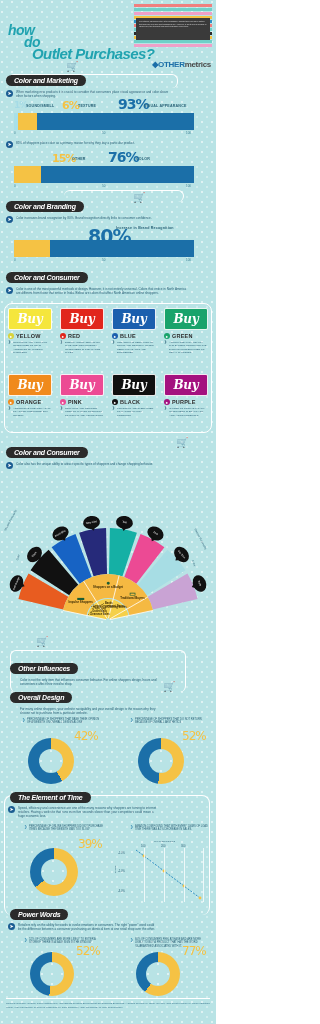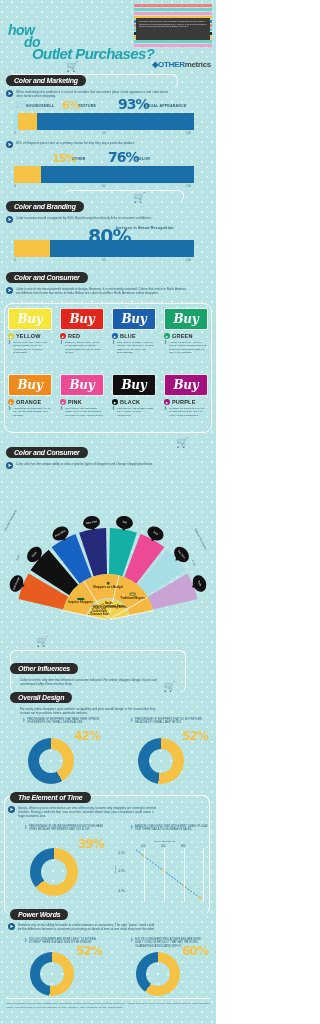--- a/index.html
+++ b/index.html
@@ -122,21 +122,21 @@
 
   
   .donut{ position:absolute; border-radius:50%; }
   .donut .hole{
     position:absolute; border-radius:50%; background:#b8e3e5;
     background-image:
       radial-gradient(circle at 2px 2px, rgba(255,255,255,.55) 1px, transparent 1.2px);
     background-size:10px 10px;
   }
   .donut-pct{
-    position:absolute; font-size:12px; font-weight:bold; color:#f5c244;
+    position:absolute; font-size:12px; font-weight:normal; color:#f5c244;
     font-family:"DejaVu Sans", sans-serif; letter-spacing:-1px;
   }
   .stat-note{
     position:absolute; font-size:2.6px; line-height:3.4px; color:#2a5f75;
     padding-left:5px; text-transform:uppercase;
   }
   .stat-note:before{
     content:"\276F"; position:absolute; left:0; top:0; font-size:4px; color:#3f8fb5;
   }
 
@@ -487,18 +487,18 @@
   <div class="stat-note" style="left:130px; top:938px; width:80px;">60% OF CONSUMERS FEEL AT EASE AND ARE MORE LIKELY TO BUY A PRODUCT THAT HAS THE WORD 'GUARANTEED' ASSOCIATED WITH IT.</div>
 
   <div class="donut" id="donut52b" style="left: 30px; top: 952px; width: 44px; height: 44px; background: conic-gradient(rgb(245, 194, 68) 0deg, rgb(245, 194, 68) 187.2deg, rgb(27, 111, 168) 187.2deg, rgb(27, 111, 168) 360deg);">
     <div class="hole" style="left:10px; top:10px; width:24px; height:24px;"></div>
   </div>
   <div class="donut-pct" style="left:76px; top:944px;">52%</div>
 
   <div class="donut" id="donut60" style="left: 136px; top: 952px; width: 44px; height: 44px; background: conic-gradient(rgb(245, 194, 68) 0deg, rgb(245, 194, 68) 216deg, rgb(27, 111, 168) 216deg, rgb(27, 111, 168) 360deg);">
     <div class="hole" style="left:10px; top:10px; width:24px; height:24px;"></div>
   </div>
-  <div class="donut-pct" style="left:182px; top:944px;">60%</div>
+  <div class="donut-pct" style="left:182px; top:944px;">77%</div>
 
   <div class="divider"></div>
   <div class="sources">Sources: Directory Journal, Color Matters.com, "The Effects Of Store Environment On Shopping Behaviors: A Critical Review" by Shun Yin Lam, "The Profit of Color" by Color Marketing Group, "The Psychology of Color in Marketing" by June Campbell, "The Psychology of Web Performance"</div>
 
 </div>
 
 </body></html>

